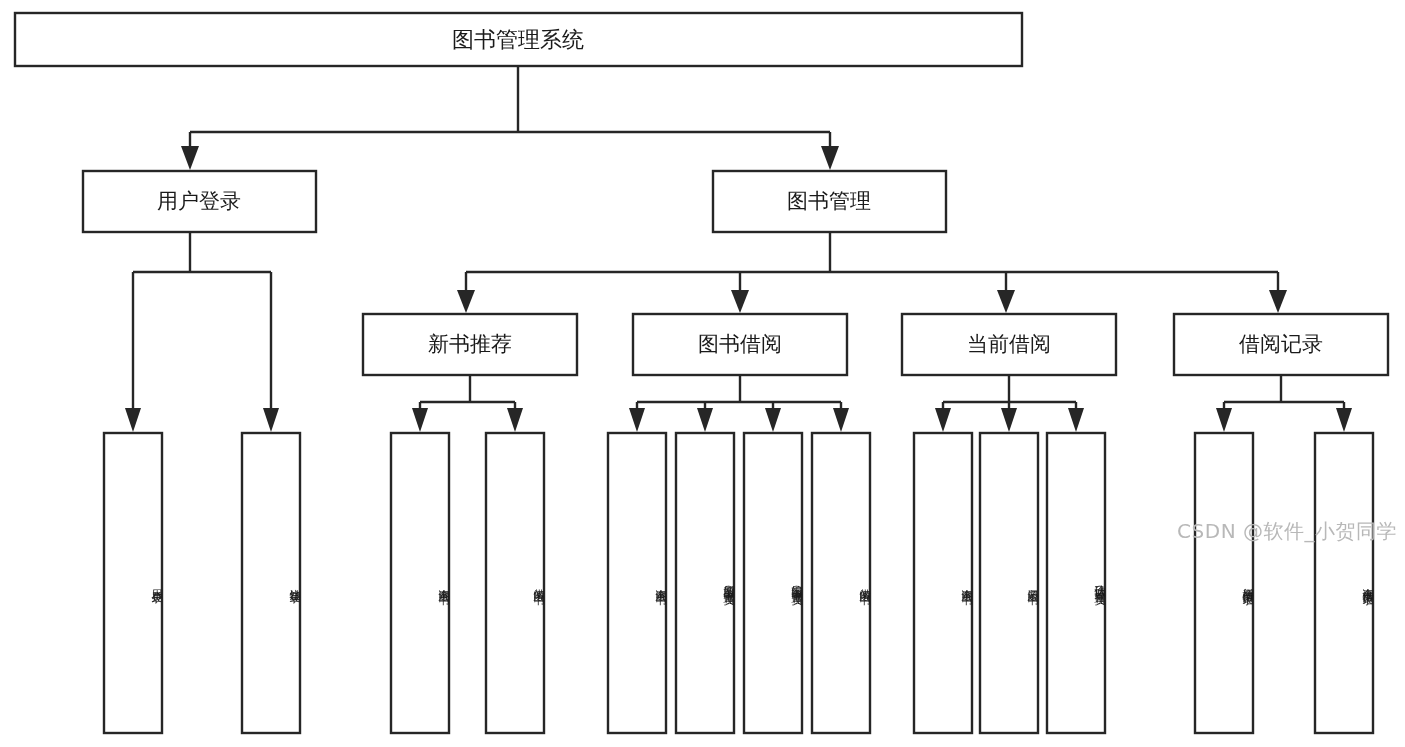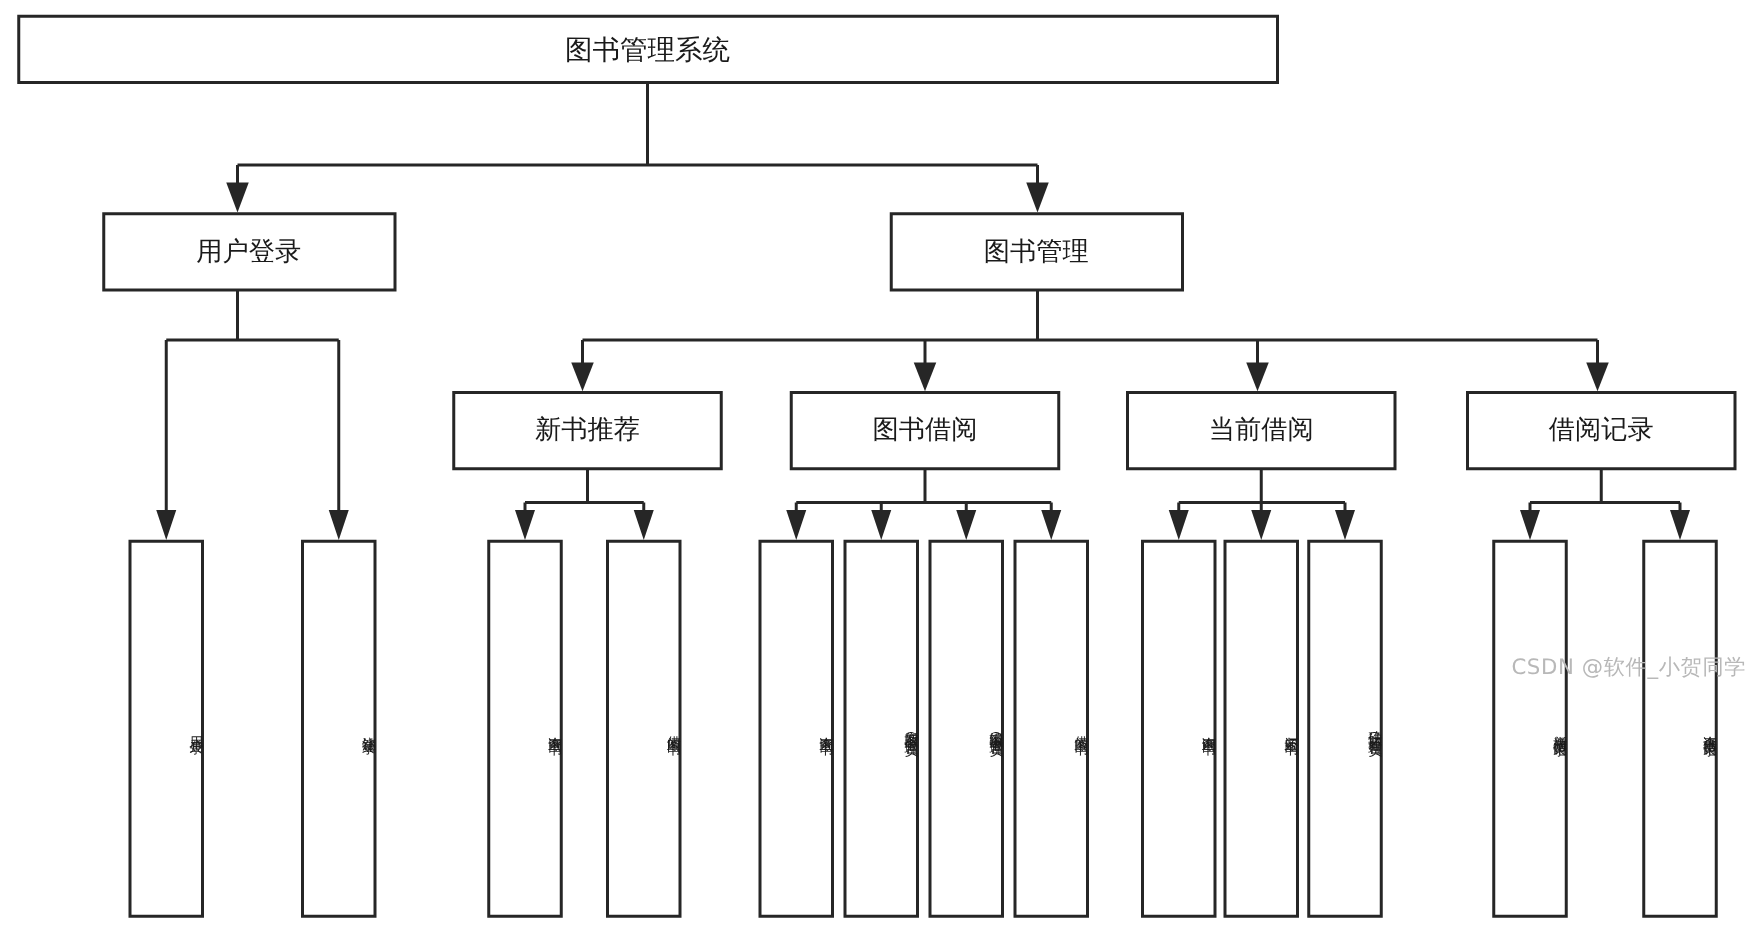--- a/index.html
+++ b/index.html
@@ -63,21 +63,21 @@
   }
   .arrow-head {
     fill: #262626;
     stroke: none;
   }
   .watermark {
     position: absolute;
     right: 8px;
     bottom: 5px;
     font-family: "DejaVu Sans", "Liberation Sans", sans-serif;
-    font-size: 17px;
+    font-size: 20px;
     color: #b8b8b8;
     letter-spacing: 0.5px;
     white-space: nowrap;
     user-select: none;
   }
 </style>
 </head>
 <body>
 
 <div id="diagram-root">

